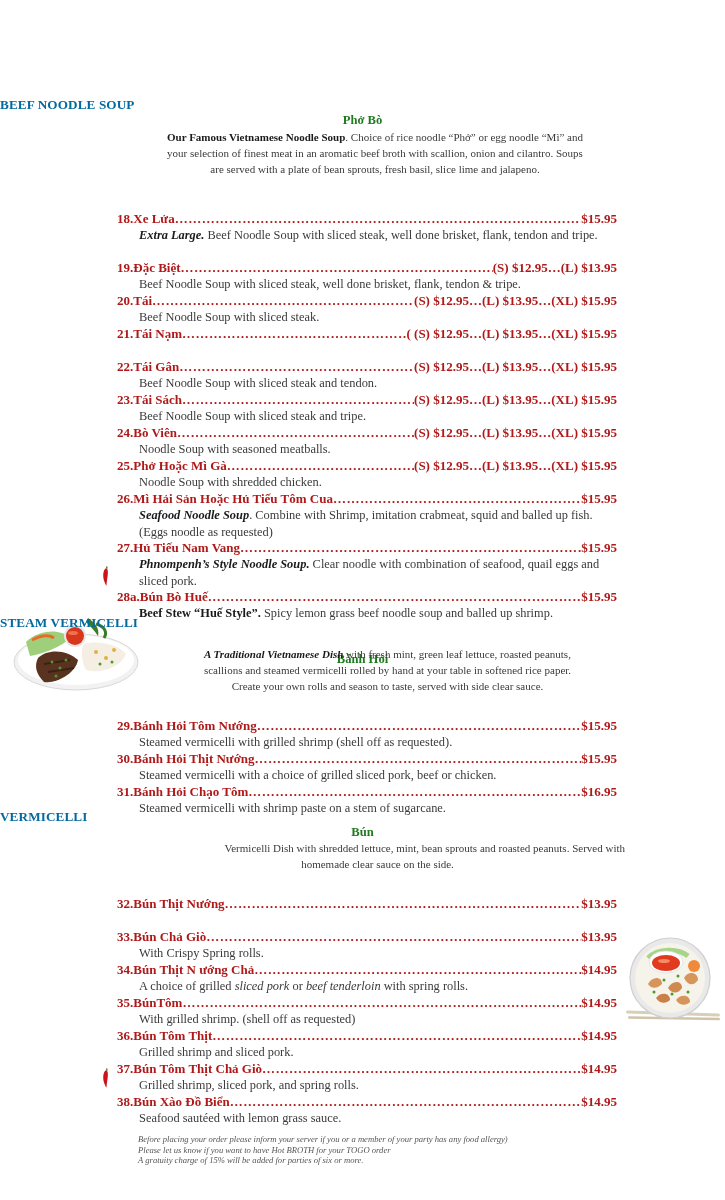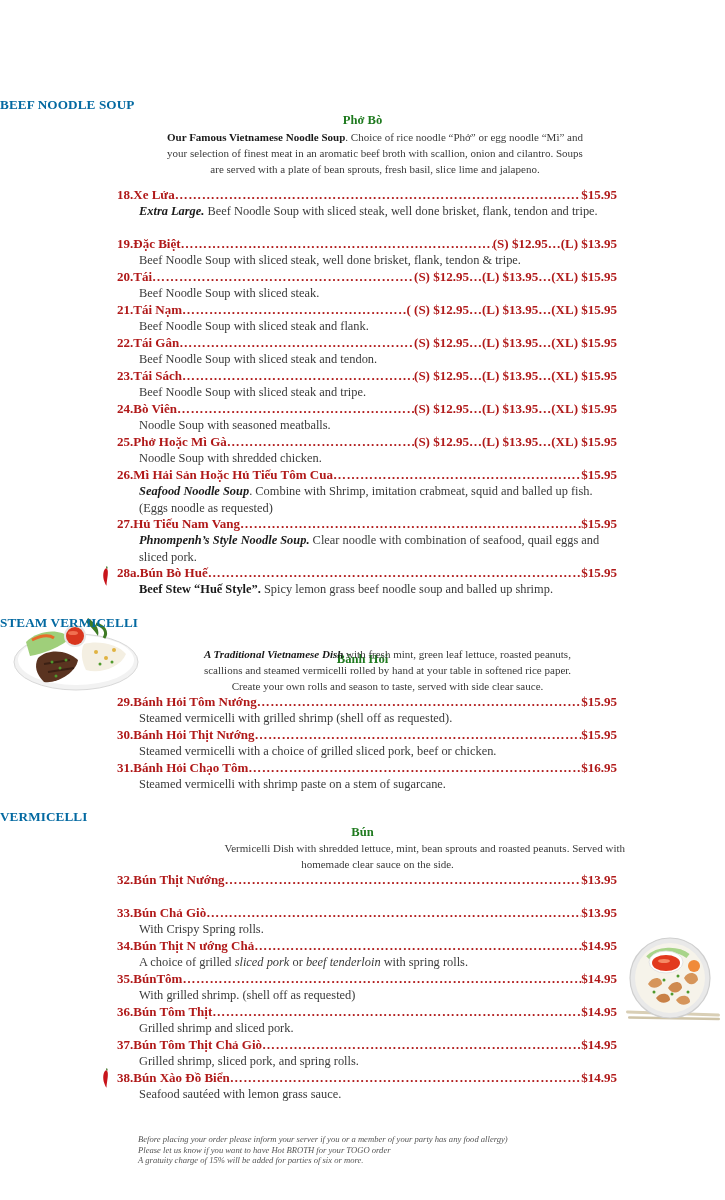--- a/index.html
+++ b/index.html
@@ -21,21 +21,21 @@
     .intro {
       position: absolute; text-align: center; font-size: 11px; line-height: 16px;
       color: #3a3a3a;
     }
     .intro b, .intro .strong { color: #1a1a1a; font-weight: bold; }
     .intro i.strong { font-style: italic; }
 
     .item { position: absolute; left: 117px; width: 500px; }
     .item-line {
       display: flex; align-items: baseline; white-space: nowrap; overflow: hidden;
-      color: #b01919; font-weight: bold; font-size: 13px; height: 16px; line-height: 16px;
+      color: #b01919; font-weight: bold; font-size: 13px; height: 16px; line-height: 16px; margin-top: 24px;
     }
     .item-num { flex: 0 0 auto; }
     .item-name { flex: 0 0 auto; }
     .item-dots {
       flex: 1 1 auto; overflow: hidden; white-space: nowrap;
       font-weight: bold; color: #b01919; letter-spacing: 0.5px;
     }
     .item-dots::after {
       content: "………………………………………………………………………………………………………………………………………………………";
     }
@@ -103,21 +103,20 @@
     <div class="item-desc">Beef Noodle Soup with sliced steak.</div>
   </div>
 
   <div class="item" style="top:302px;">
     <div class="item-line">
         <span class="item-num">21. </span>
         <span class="item-name">Tái Nạm</span>
         <span class="item-dots"></span>
         <span class="item-price">( (S) $12.95…(L) $13.95…(XL) $15.95</span>
       </div>
-    <div class="item-desc">Beef Noodle Soup with sliced steak and flank.</div>
   </div>
 
   <div class="item" style="top:335px;">
     <div class="item-line">
         <span class="item-num">22. </span>
         <span class="item-name">Tái Gân</span>
         <span class="item-dots"></span>
         <span class="item-price"> (S) $12.95…(L) $13.95…(XL) $15.95</span>
       </div>
     <div class="item-desc">Beef Noodle Soup with sliced steak and tendon.</div>

